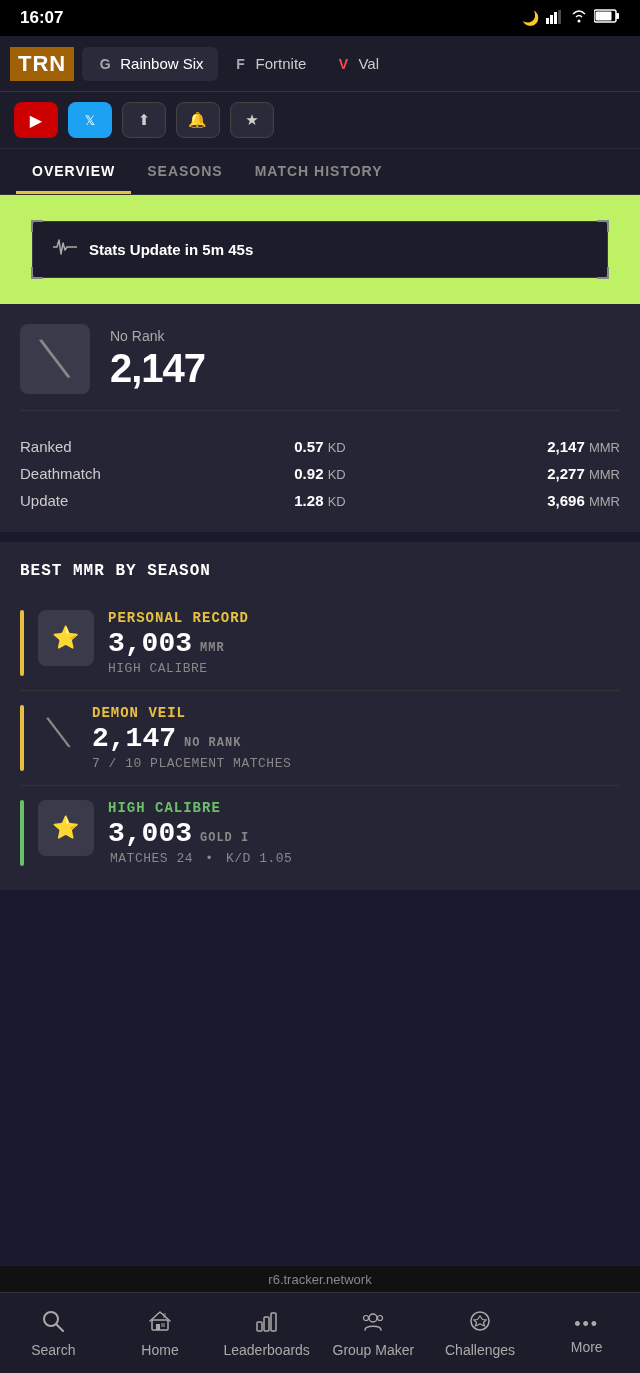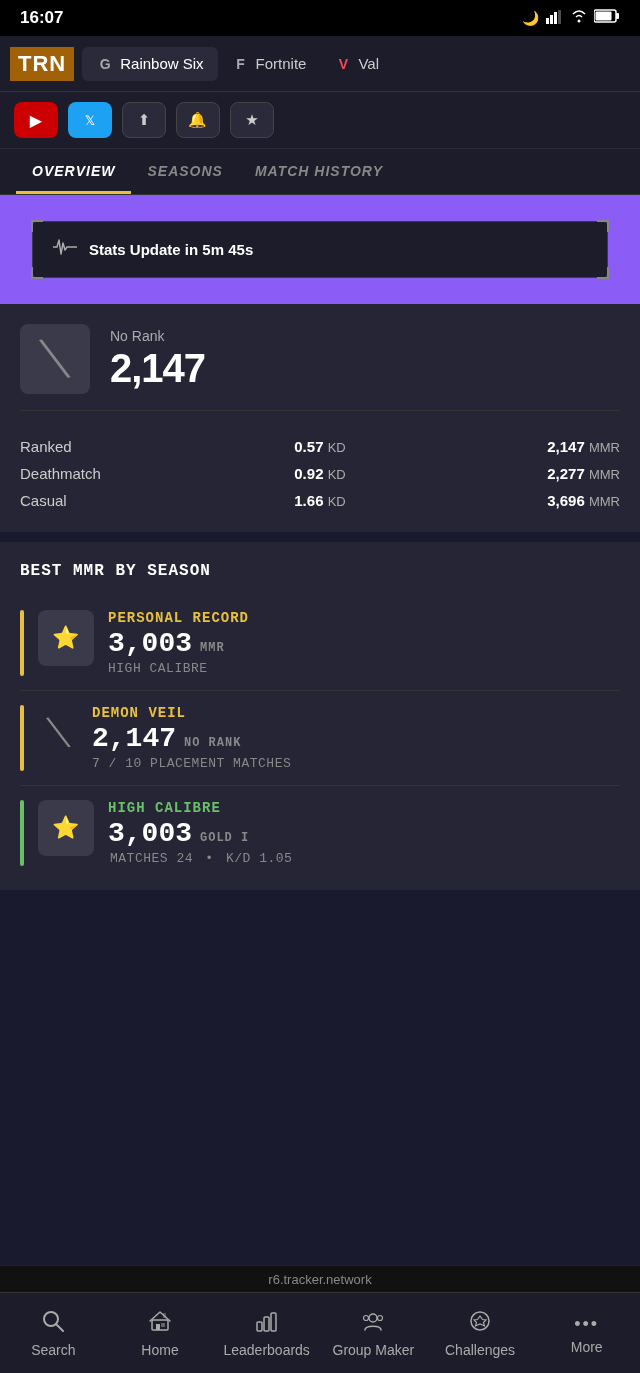--- a/index.html
+++ b/index.html
@@ -152,21 +152,20 @@
     }
     .sub-nav-item {
       padding: 14px 16px 12px;
       font-size: 14px;
       font-weight: 700;
       color: #888;
       letter-spacing: 1px;
       cursor: pointer;
       border-bottom: 3px solid transparent;
       text-transform: uppercase;
-      font-style: italic;
     }
     .sub-nav-item.active {
       color: #fff;
       border-bottom: 3px solid #e8c040;
     }
 
     
     .stats-update-banner {
       background: #1c1c2a;
       margin: 16px 16px;
@@ -518,21 +517,21 @@
     <span>OVERVIEW</span>
   </div>
   <div class="sub-nav-item">
     <span>SEASONS</span>
   </div>
   <div class="sub-nav-item">
     <span>MATCH HISTORY</span>
   </div>
 </div>
 
-<div style="background:#8b5cf6; padding: 10px 16px;">
+<div style="background:#bef264; padding: 10px 16px;">
   <div class="stats-update-banner">
     <div class="corner-tl"></div>
     <div class="corner-tr"></div>
     <div class="corner-bl"></div>
     <div class="corner-br"></div>
     <div class="stats-update-inner">
       <span class="pulse-icon">
         <svg width="24" height="18" viewBox="0 0 24 18" fill="none">
           <polyline points="0,9 4,9 6,2 8,16 10,5 12,12 14,9 24,9" stroke="#aaa" stroke-width="1.5" fill="none" stroke-linejoin="round" stroke-linecap="round"></polyline>
         </svg>
@@ -568,23 +567,23 @@
       <span class="stats-label">Deathmatch</span>
       <span class="stats-kd">
         <span>0.92</span> <span class="kd-label">KD</span>
       </span>
       <span class="stats-mmr">
         <span>2,277</span> <span class="mmr-label">MMR</span>
       </span>
     </div>
 
     <div class="stats-row">
-      <span class="stats-label">Casual</span>
+      <span class="stats-label">Update</span>
       <span class="stats-kd">
-        <span>1.66</span> <span class="kd-label">KD</span>
+        <span>1.28</span> <span class="kd-label">KD</span>
       </span>
       <span class="stats-mmr">
         <span>3,696</span> <span class="mmr-label">MMR</span>
       </span>
     </div>
   </div>
 </div>
 
 <div class="best-mmr-section">
   <div class="section-title">BEST MMR BY SEASON</div>

